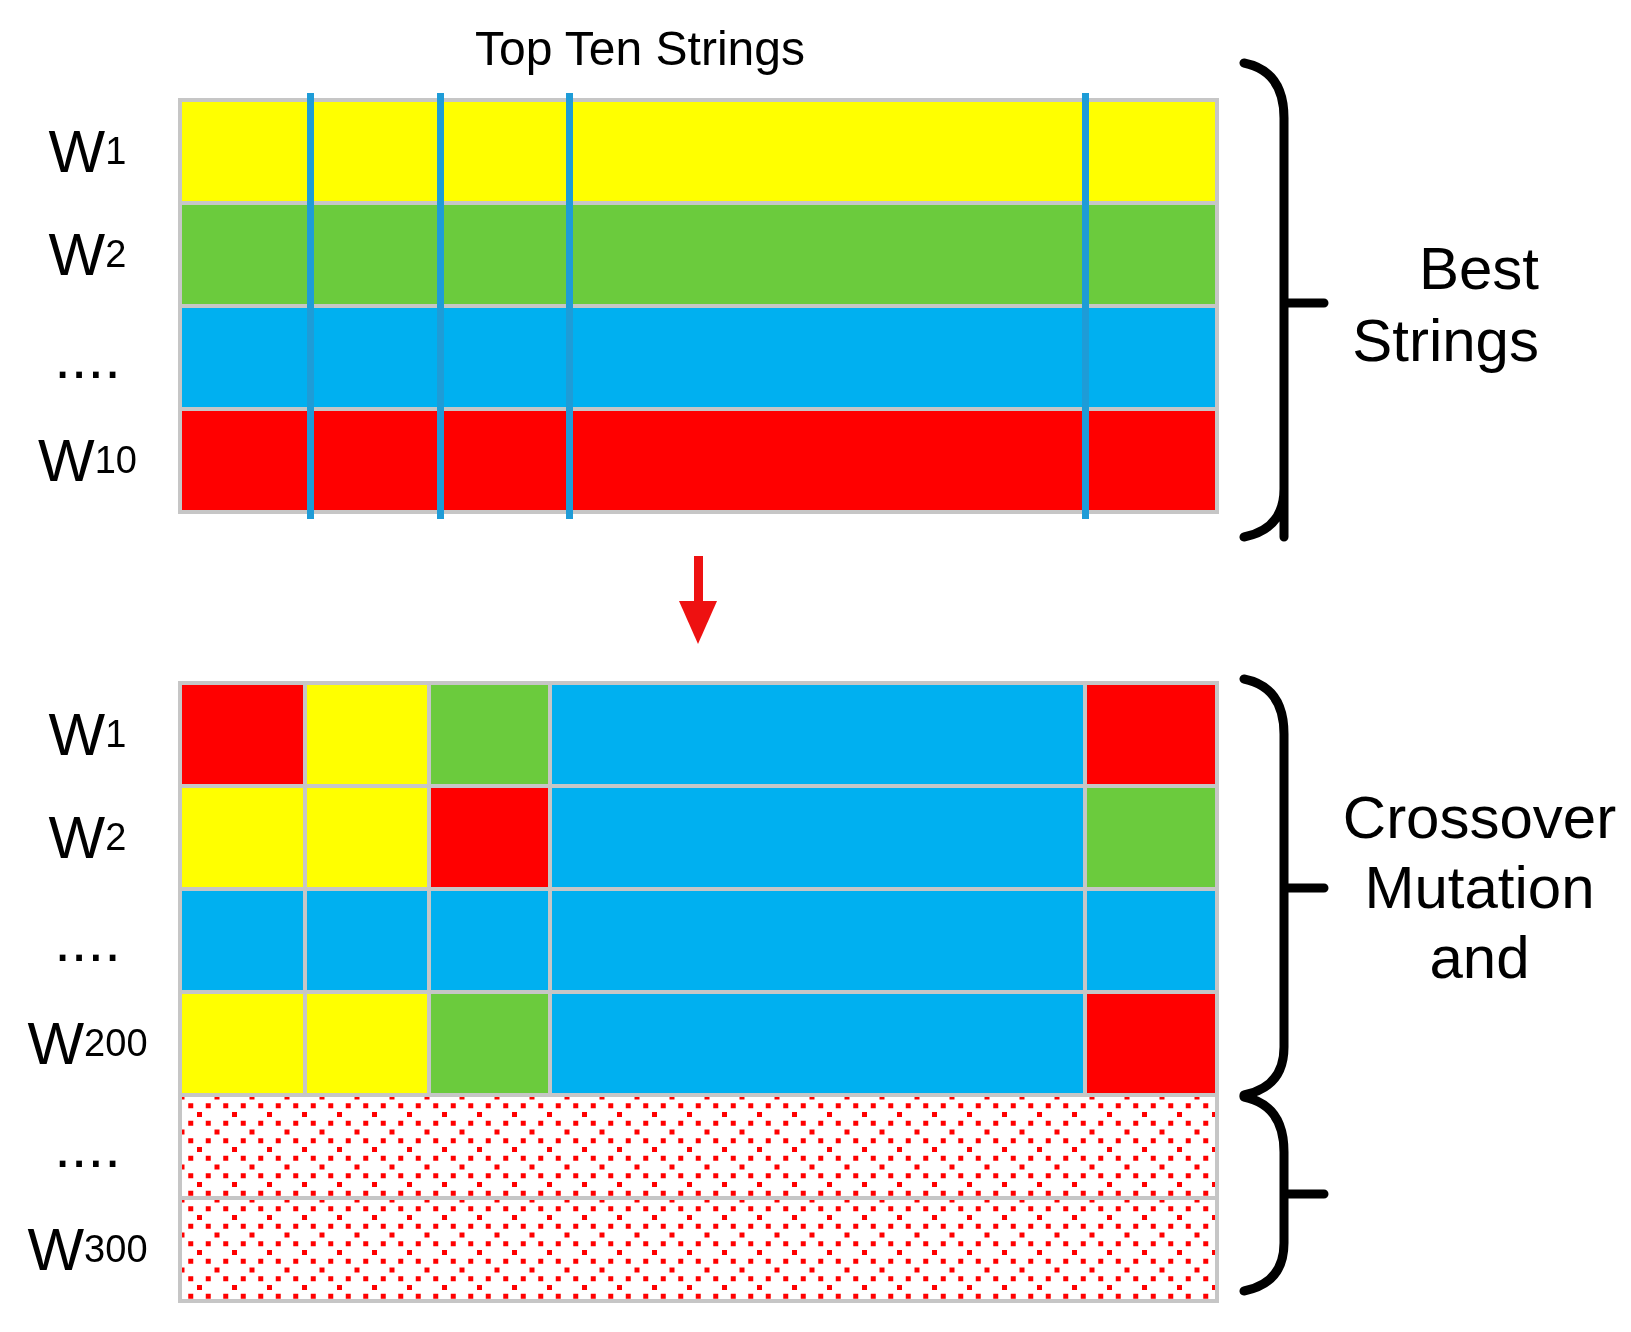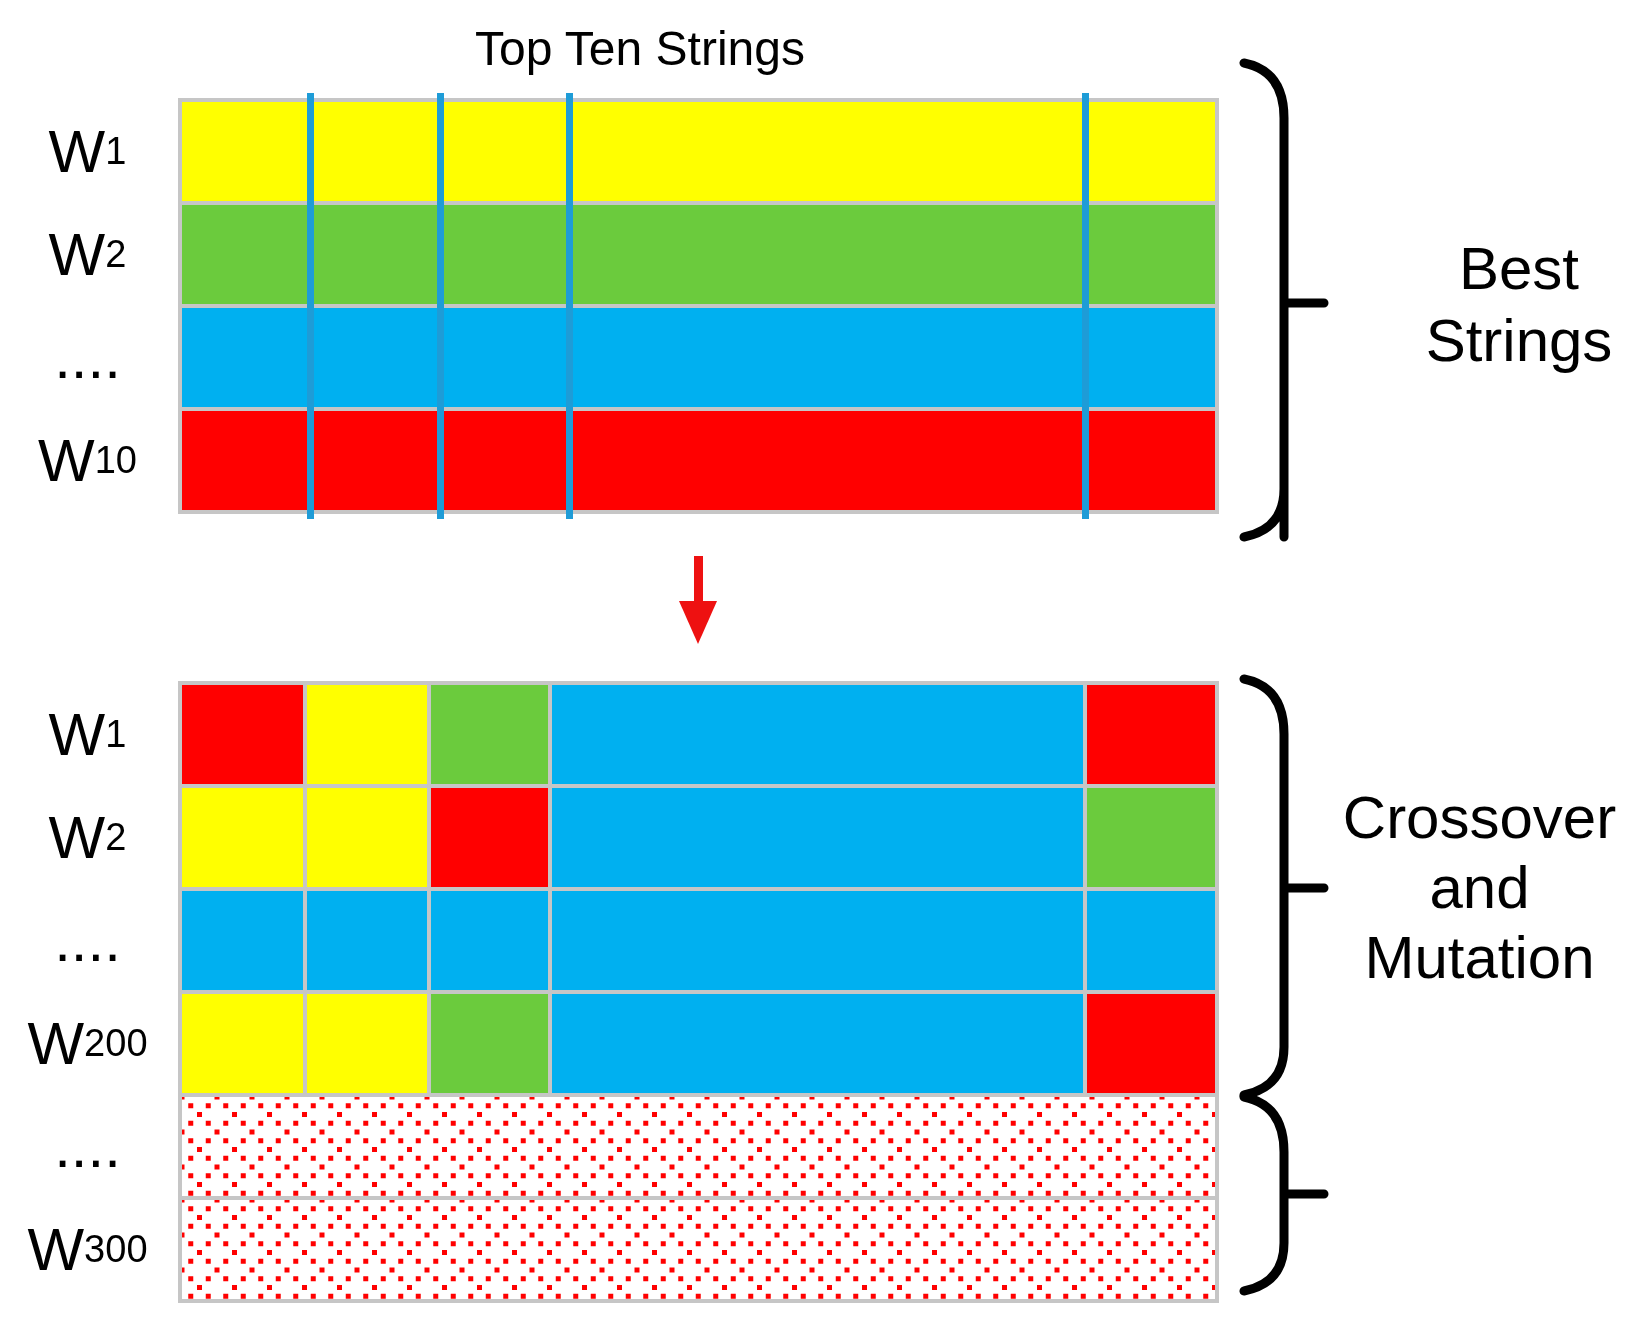--- a/index.html
+++ b/index.html
@@ -31,21 +31,21 @@
   .rowlabel{
     position:absolute;left:10px;width:155px;height:100px;
     display:flex;align-items:center;justify-content:center;
     font-size:60px;white-space:nowrap;
   }
   .rowlabel sub{font-size:38px;vertical-align:-14px;line-height:0;}
   .sidelabel{
     position:absolute;text-align:center;font-size:60px;white-space:nowrap;
   }
   .sidelabel span{display:block;}
-  #label-best{left:1414px;top:233px;width:210px;line-height:72px;}
+  #label-best{left:1329px;top:233px;width:210px;line-height:72px;text-align:right;}
   #label-crossover{left:1332px;top:783px;width:295px;line-height:70px;}
   #label-new{left:1358px;top:1124px;width:205px;line-height:72px;}
   #overlay{position:absolute;left:0;top:0;z-index:4;pointer-events:none;}
   .brace{fill:none;stroke:#000;stroke-width:9;stroke-linecap:round;}
 </style>
 </head>
 <body>
 
 <div id="canvas">
 
@@ -181,19 +181,19 @@
     <path class="brace" d="M1244,679 Q1284,687 1284,734 L1284,1047 Q1284,1087 1244,1095 M1284,888 L1324,888"></path>
     <path class="brace" d="M1244,1097 Q1284,1105 1284,1152 L1284,1243 Q1284,1283 1244,1291 M1284,1194 L1324,1194"></path>
   </svg>
 
   <div class="sidelabel" id="label-best">
     <span>Best</span>
     <span>Strings</span>
   </div>
   <div class="sidelabel" id="label-crossover">
     <span>Crossover</span>
+    <span>Mutation</span>
     <span>and</span>
-    <span>Mutation</span>
   </div>
   <div class="sidelabel" id="label-new">
   </div>
 
 </div>
 
 </body></html>

